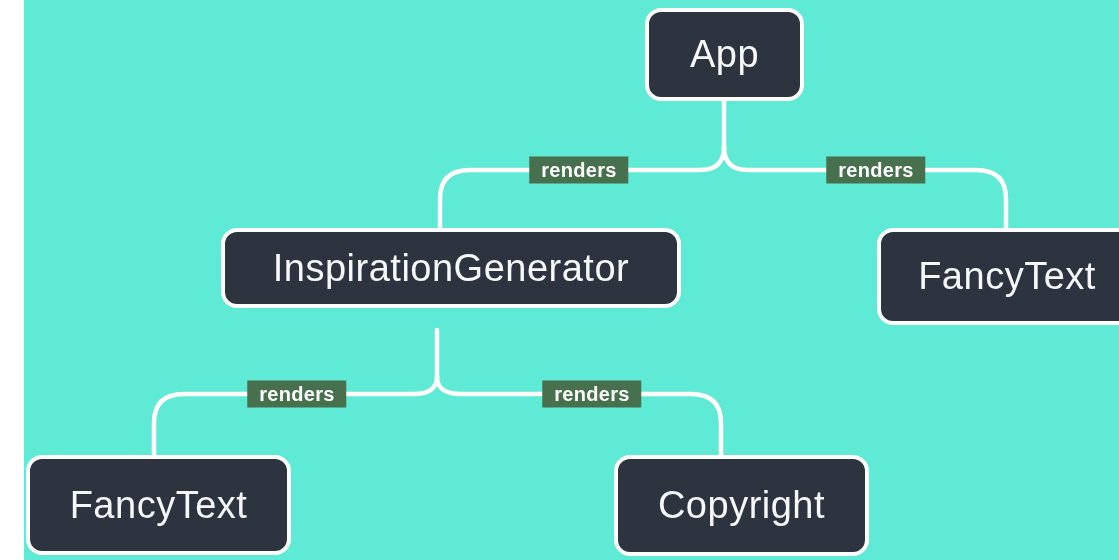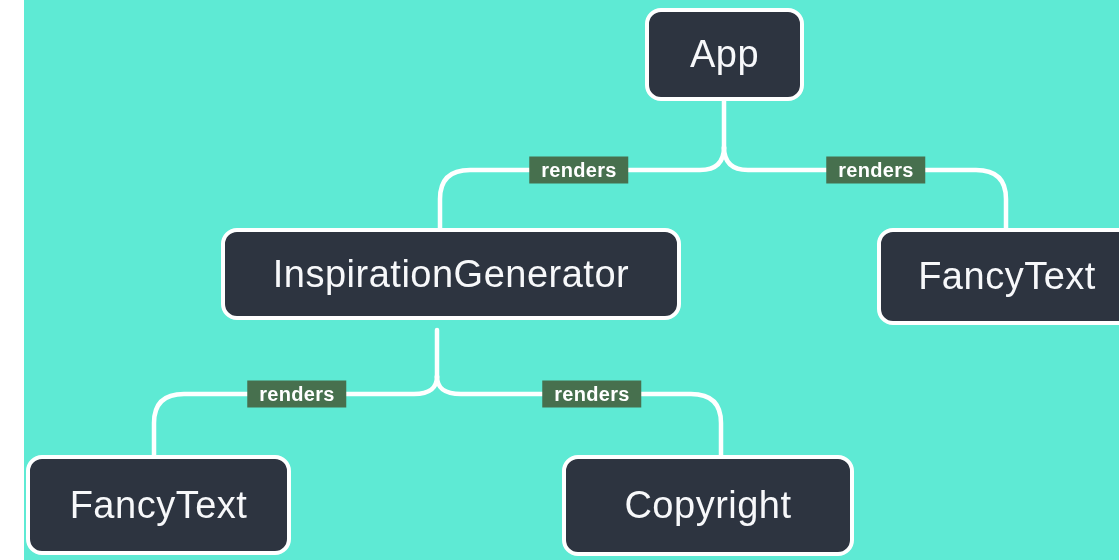--- a/index.html
+++ b/index.html
@@ -40,24 +40,24 @@
     display: flex;
     align-items: center;
     justify-content: center;
     color: #F7F8FA;
     font-size: 38px;
     font-weight: 400;
     letter-spacing: 0.5px;
     white-space: nowrap;
   }
   .node-app            { left: 621px; top: 8px;   width: 159px; height: 93px;  }
-  .node-ig             { left: 197px; top: 228px; width: 460px; height: 92px; align-items: center; }
+  .node-ig             { left: 197px; top: 228px; width: 460px; height: 80px; align-items: center; }
   .node-fancy-top      { left: 853px; top: 228px; width: 260px; height: 97px;  }
   .node-fancy-bottom   { left: 2px;   top: 455px; width: 265px; height: 100px; }
-  .node-copyright      { left: 538px; top: 455px; width: 292px; height: 101px; }
+  .node-copyright      { left: 590px; top: 455px; width: 255px; height: 101px; }
 
   .edge-label {
     position: absolute;
     transform: translate(-50%, -50%);
     background: #47704E;
     color: #FFFFFF;
     font-size: 20px;
     font-weight: 700;
     letter-spacing: 0.3px;
     padding: 2px 12px;

